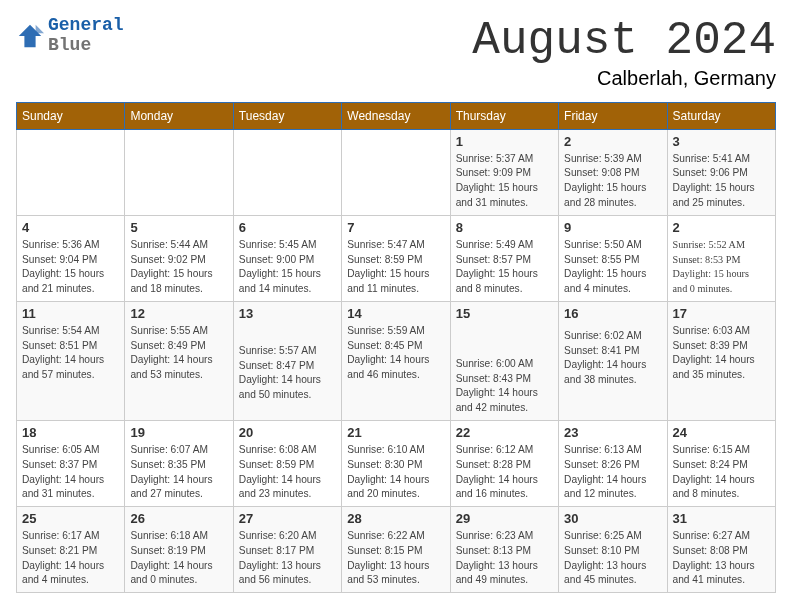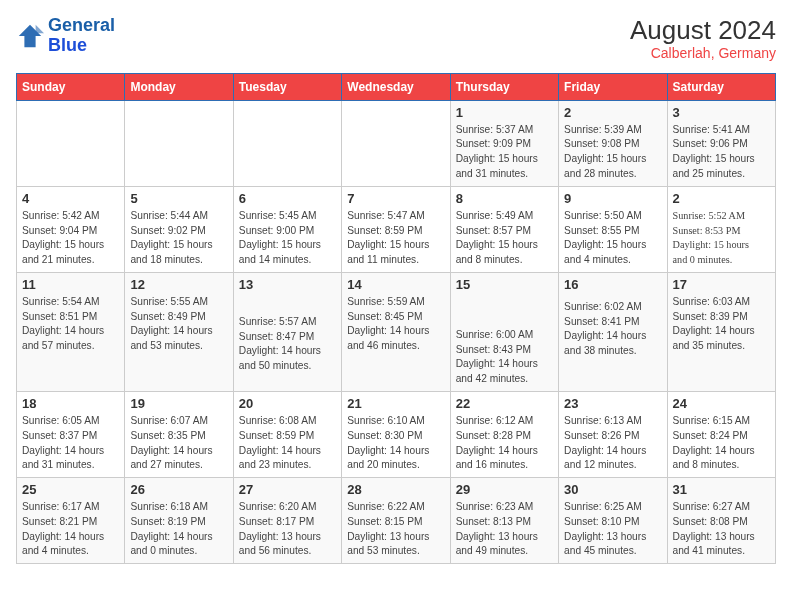--- a/index.html
+++ b/index.html
@@ -19,53 +19,55 @@
     .logo {
       display: flex;
       align-items: center;
       gap: 4px;
     }
     .logo-text {
       font-size: 18px;
       font-weight: bold;
       color: #333;
       line-height: 1.1;
+      font-family: Liberation Mono, monospace;
     }
     .logo-text span {
       color: #1a5fa8;
     }
     .logo-icon {
       width: 28px;
       height: 28px;
     }
     .title-block {
       text-align: right;
     }
     .main-title {
-      font-size: 26px;
+      font-size: 46px;
       font-weight: normal;
       color: #333;
       line-height: 1.1;
+      font-family: Liberation Mono, monospace;
     }
     .subtitle {
-      font-size: 14px;
-      color: #ef4444;
+      font-size: 20px;
+      color: #000000;
     }
     table {
       width: 100%;
       border-collapse: collapse;
       font-size: 10.5px;
     }
     thead tr th {
-      background-color: #ef4444;
+      background-color: #a16207;
       color: #fff;
       padding: 6px 5px;
       text-align: left;
       font-size: 12px;
-      font-weight: bold;
+      font-weight: normal;
       border: 1px solid #2e6db4;
     }
     tbody tr td {
       border: 1px solid #ccc;
       vertical-align: top;
       padding: 4px 5px;
       min-height: 80px;
       width: 108px;
     }
     tbody tr:nth-child(odd) td {
@@ -97,21 +99,21 @@
 <body>
 
 <div class="header">
   <div class="logo">
     <svg class="logo-icon" viewBox="0 0 40 40">
       <polygon points="20,4 36,20 28,20 28,36 12,36 12,20 4,20" fill="#2e6db4"></polygon>
       <polygon points="28,4 40,16 28,16" fill="#2e6db4" opacity="0.6"></polygon>
     </svg>
     <div class="logo-text">
       <div><span>General</span></div>
-      <div><span style="color:#1d4ed8">Blue</span></div>
+      <div><span style="color:#737373">Blue</span></div>
     </div>
   </div>
   <div class="title-block">
     <div class="main-title">August 2024</div>
     <div class="subtitle">Calberlah, Germany</div>
   </div>
 </div>
 
 <table>
   <thead>
@@ -149,21 +151,21 @@
           <span class="day-num">3</span>
           <div class="day-info" style="white-space: pre-line;">Sunrise: 5:41 AM
 Sunset: 9:06 PM
 Daylight: 15 hours
 and 25 minutes.</div>
         </td>
       </tr>
       <tr>
         <td>
           <span class="day-num">4</span>
-          <div class="day-info" style="white-space: pre-line;">Sunrise: 5:42 AM
+          <div class="day-info" style="white-space: pre-line;">Sunrise: 5:36 AM
 Sunset: 9:04 PM
 Daylight: 15 hours
 and 21 minutes.</div>
         </td>
         <td>
           <span class="day-num">5</span>
           <div class="day-info" style="white-space: pre-line;">Sunrise: 5:44 AM
 Sunset: 9:02 PM
 Daylight: 15 hours
 and 18 minutes.</div>

